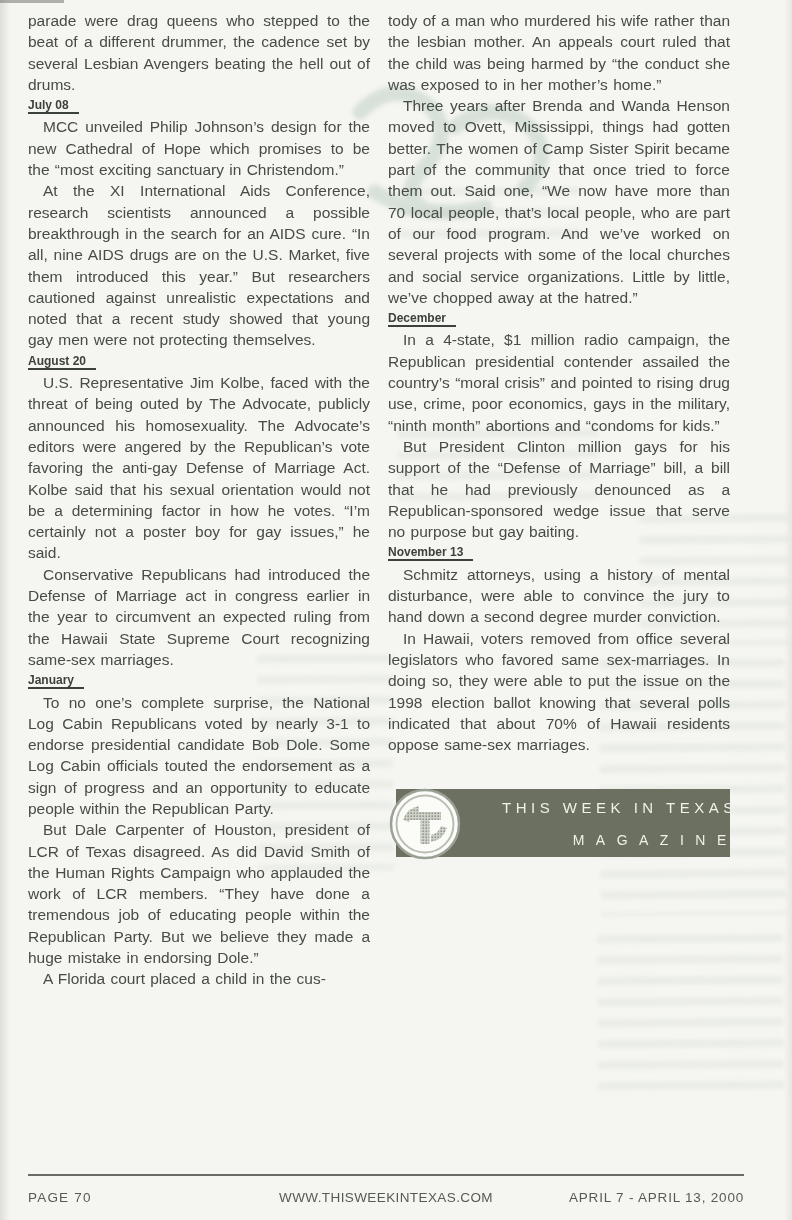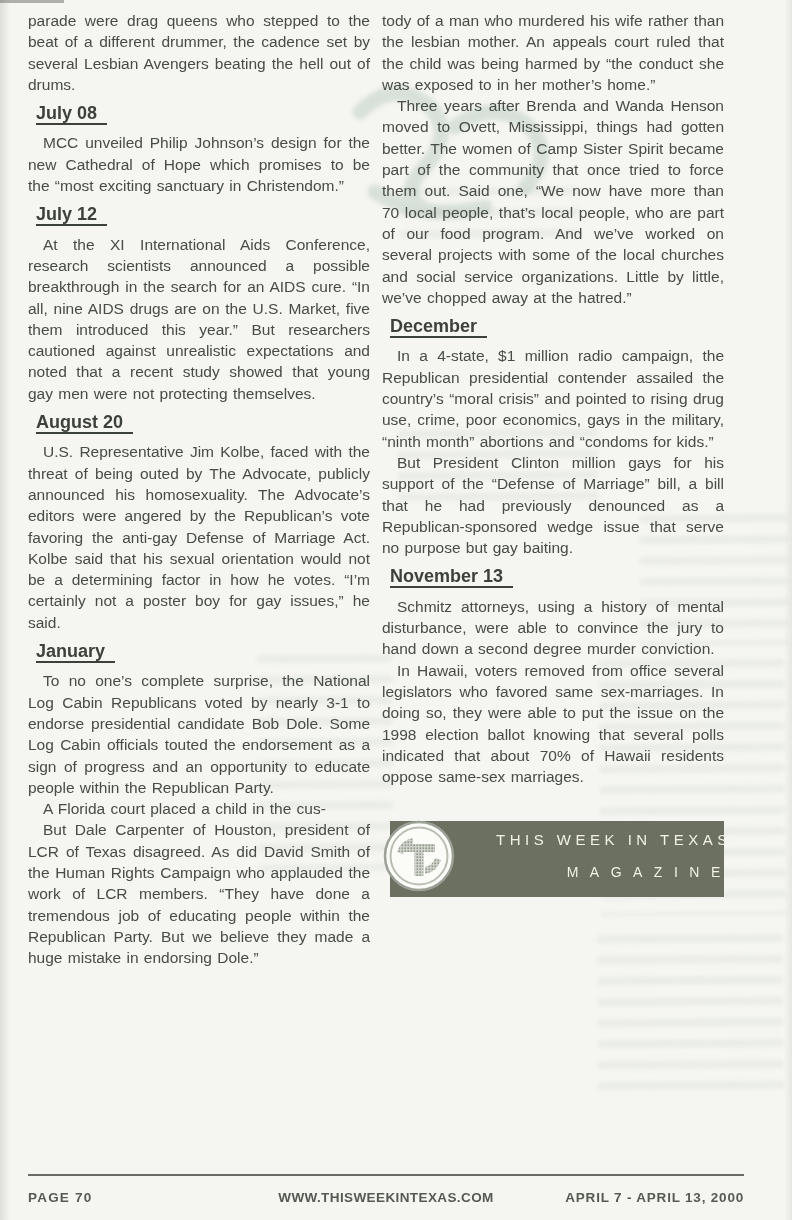--- a/index.html
+++ b/index.html
@@ -12,49 +12,49 @@
   
   .scan-edge-left{position:absolute;left:0;top:0;width:10px;height:1220px;
     background:linear-gradient(90deg,#dededa,#f5f5f1);}
   .scan-edge-right{position:absolute;right:0;top:0;width:8px;height:1220px;
     background:linear-gradient(270deg,#e6e6e2,#f5f5f1);}
   .scan-edge-topmark{position:absolute;left:0;top:0;width:64px;height:3px;
     background:#5a5a56;opacity:.45;}
 
   .page{position:absolute;left:0;top:0;width:792px;height:1220px;
     padding:10px 50px 0 28px;box-sizing:border-box;}
-  .columns{display:flex;gap:12px;}
+  .columns{display:flex;gap:18px;}
   .col{width:342px;}
 
   p.body{margin:0;font-size:15.5px;line-height:21.3px;text-align:justify;
     color:#474c45;word-spacing:1px;}
   p.body.ind{text-indent:15px;}
-  h3.heading{margin:8px;font-size:18px;line-height:21.3px;font-weight:bold;
+  h3.heading{margin:0;font-size:12px;line-height:21.3px;font-weight:bold;
     color:#3c413a;}
   h3.heading span{border-bottom:2px solid #3c413a;padding-right:10px;}
 
   
   .ghost{position:absolute;pointer-events:none;filter:blur(2px);}
   .ghost-lines{background:repeating-linear-gradient(180deg,
       rgba(148,168,152,.22) 0 7px, rgba(0,0,0,0) 7px 21px);
     transform:scaleX(-1) rotate(.4deg);opacity:.55;}
   .ghost-svg{opacity:.5;}
 
   
-  .banner{position:relative;margin:34px 0 0 8px;height:76px;background:#6b7060;}
+  .banner{position:relative;margin:34px 0 0 8px;height:68px;background:#6b7060;}
   .banner-logo{position:absolute;left:-7px;top:-1px;width:72px;height:72px;}
   .banner-text{position:absolute;left:106px;top:10px;color:#f1f1e8;}
   .banner-line1{font-size:15px;letter-spacing:4.5px;white-space:nowrap;}
   .banner-line2{font-size:14px;letter-spacing:11.5px;white-space:nowrap;margin-top:16px;text-align:right;}
 
   
   .footer-rule{position:absolute;left:28px;top:1174px;width:716px;height:0;
     border-top:2px solid #6a6a66;}
   .footer{position:absolute;left:28px;top:1182px;width:716px;
-    display:flex;align-items:baseline;font-size:13.5px;color:#565b52;font-weight:bold;}
+    display:flex;align-items:baseline;font-size:13.5px;color:#565b52;}
   .footer .fleft{flex:1;letter-spacing:1.2px;}
   .footer .fcenter{flex:1.4;text-align:center;letter-spacing:.4px;}
   .footer .fright{flex:1;text-align:right;letter-spacing:.8px;margin-top:8px;}
 </style>
 </head>
 <body>
 
 <div class="scan-edge-left"></div>
 <div class="scan-edge-right"></div>
 <div class="scan-edge-topmark"></div>
@@ -72,28 +72,28 @@
 <div class="ghost ghost-lines" style="left:258px;top:655px;width:135px;height:215px;"></div>
 <div class="ghost ghost-lines" style="left:600px;top:660px;width:185px;height:255px;"></div>
 <div class="ghost ghost-lines" style="left:598px;top:935px;width:185px;height:160px;"></div>
 
 <div class="page">
   <div class="columns">
     <div class="col" id="col-left">
         <p class="body">parade were drag queens who stepped to the beat of a different drummer, the cadence set by several Lesbian Avengers beating the hell out of drums.</p>
         <h3 class="heading"><span>July 08</span></h3>
         <p class="body ind">MCC unveiled Philip Johnson’s design for the new Cathedral of Hope which promises to be the “most exciting sanctuary in Christendom.”</p>
-        <h3 class="heading"><span>July 12</span></h3>
         <p class="body ind">At the XI International Aids Conference, research scientists announced a possible breakthrough in the search for an AIDS cure. “In all, nine AIDS drugs are on the U.S. Market, five them introduced this year.” But researchers cautioned against unrealistic expectations and noted that a recent study showed that young gay men were not protecting themselves.</p>
         <h3 class="heading"><span>August 20</span></h3>
         <p class="body ind">U.S. Representative Jim Kolbe, faced with the threat of being outed by The Advocate, publicly announced his homosexuality. The Advocate’s editors were angered by the Republican’s vote favoring the anti-gay Defense of Marriage Act. Kolbe said that his sexual orientation would not be a determining factor in how he votes. “I’m certainly not a poster boy for gay issues,” he said.</p>
+        <p class="body ind">Conservative Republicans had introduced the Defense of Marriage act in congress earlier in the year to circumvent an expected ruling from the Hawaii State Supreme Court recognizing same-sex marriages.</p>
         <h3 class="heading"><span>January</span></h3>
         <p class="body ind">To no one’s complete surprise, the National Log Cabin Republicans voted by nearly 3-1 to endorse presidential candidate Bob Dole. Some Log Cabin officials touted the endorsement as a sign of progress and an opportunity to educate people within the Republican Party.</p>
+        <p class="body ind">But Dale Carpenter of Houston, president of LCR of Texas disagreed. As did David Smith of the Human Rights Campaign who applauded the work of LCR members. “They have done a tremendous job of educating people within the Republican Party. But we believe they made a huge mistake in endorsing Dole.”</p>
         <p class="body ind">A Florida court placed a child in the cus-</p>
-        <p class="body ind">But Dale Carpenter of Houston, president of LCR of Texas disagreed. As did David Smith of the Human Rights Campaign who applauded the work of LCR members. “They have done a tremendous job of educating people within the Republican Party. But we believe they made a huge mistake in endorsing Dole.”</p>
       </div>
     <div class="col" id="col-right">
 
     <p class="body">tody of a man who murdered his wife rather than the lesbian mother. An appeals court ruled that the child was being harmed by “the conduct she was exposed to in her mother’s home.”</p>
         <p class="body ind">Three years after Brenda and Wanda Henson moved to Ovett, Mississippi, things had gotten better. The women of Camp Sister Spirit became part of the community that once tried to force them out. Said one, “We now have more than 70 local people, that’s local people, who are part of our food program. And we’ve worked on several projects with some of the local churches and social service organizations. Little by little, we’ve chopped away at the hatred.”</p>
         <h3 class="heading"><span>December</span></h3>
         <p class="body ind">In a 4-state, $1 million radio campaign, the Republican presidential contender assailed the country’s “moral crisis” and pointed to rising drug use, crime, poor economics, gays in the military, “ninth month” abortions and “condoms for kids.”</p>
         <p class="body ind">But President Clinton million gays for his support of the “Defense of Marriage” bill, a bill that he had previously denounced as a Republican-sponsored wedge issue that serve no purpose but gay baiting.</p>
         <h3 class="heading"><span>November 13</span></h3>
         <p class="body ind">Schmitz attorneys, using a history of mental disturbance, were able to convince the jury to hand down a second degree murder conviction.</p>

